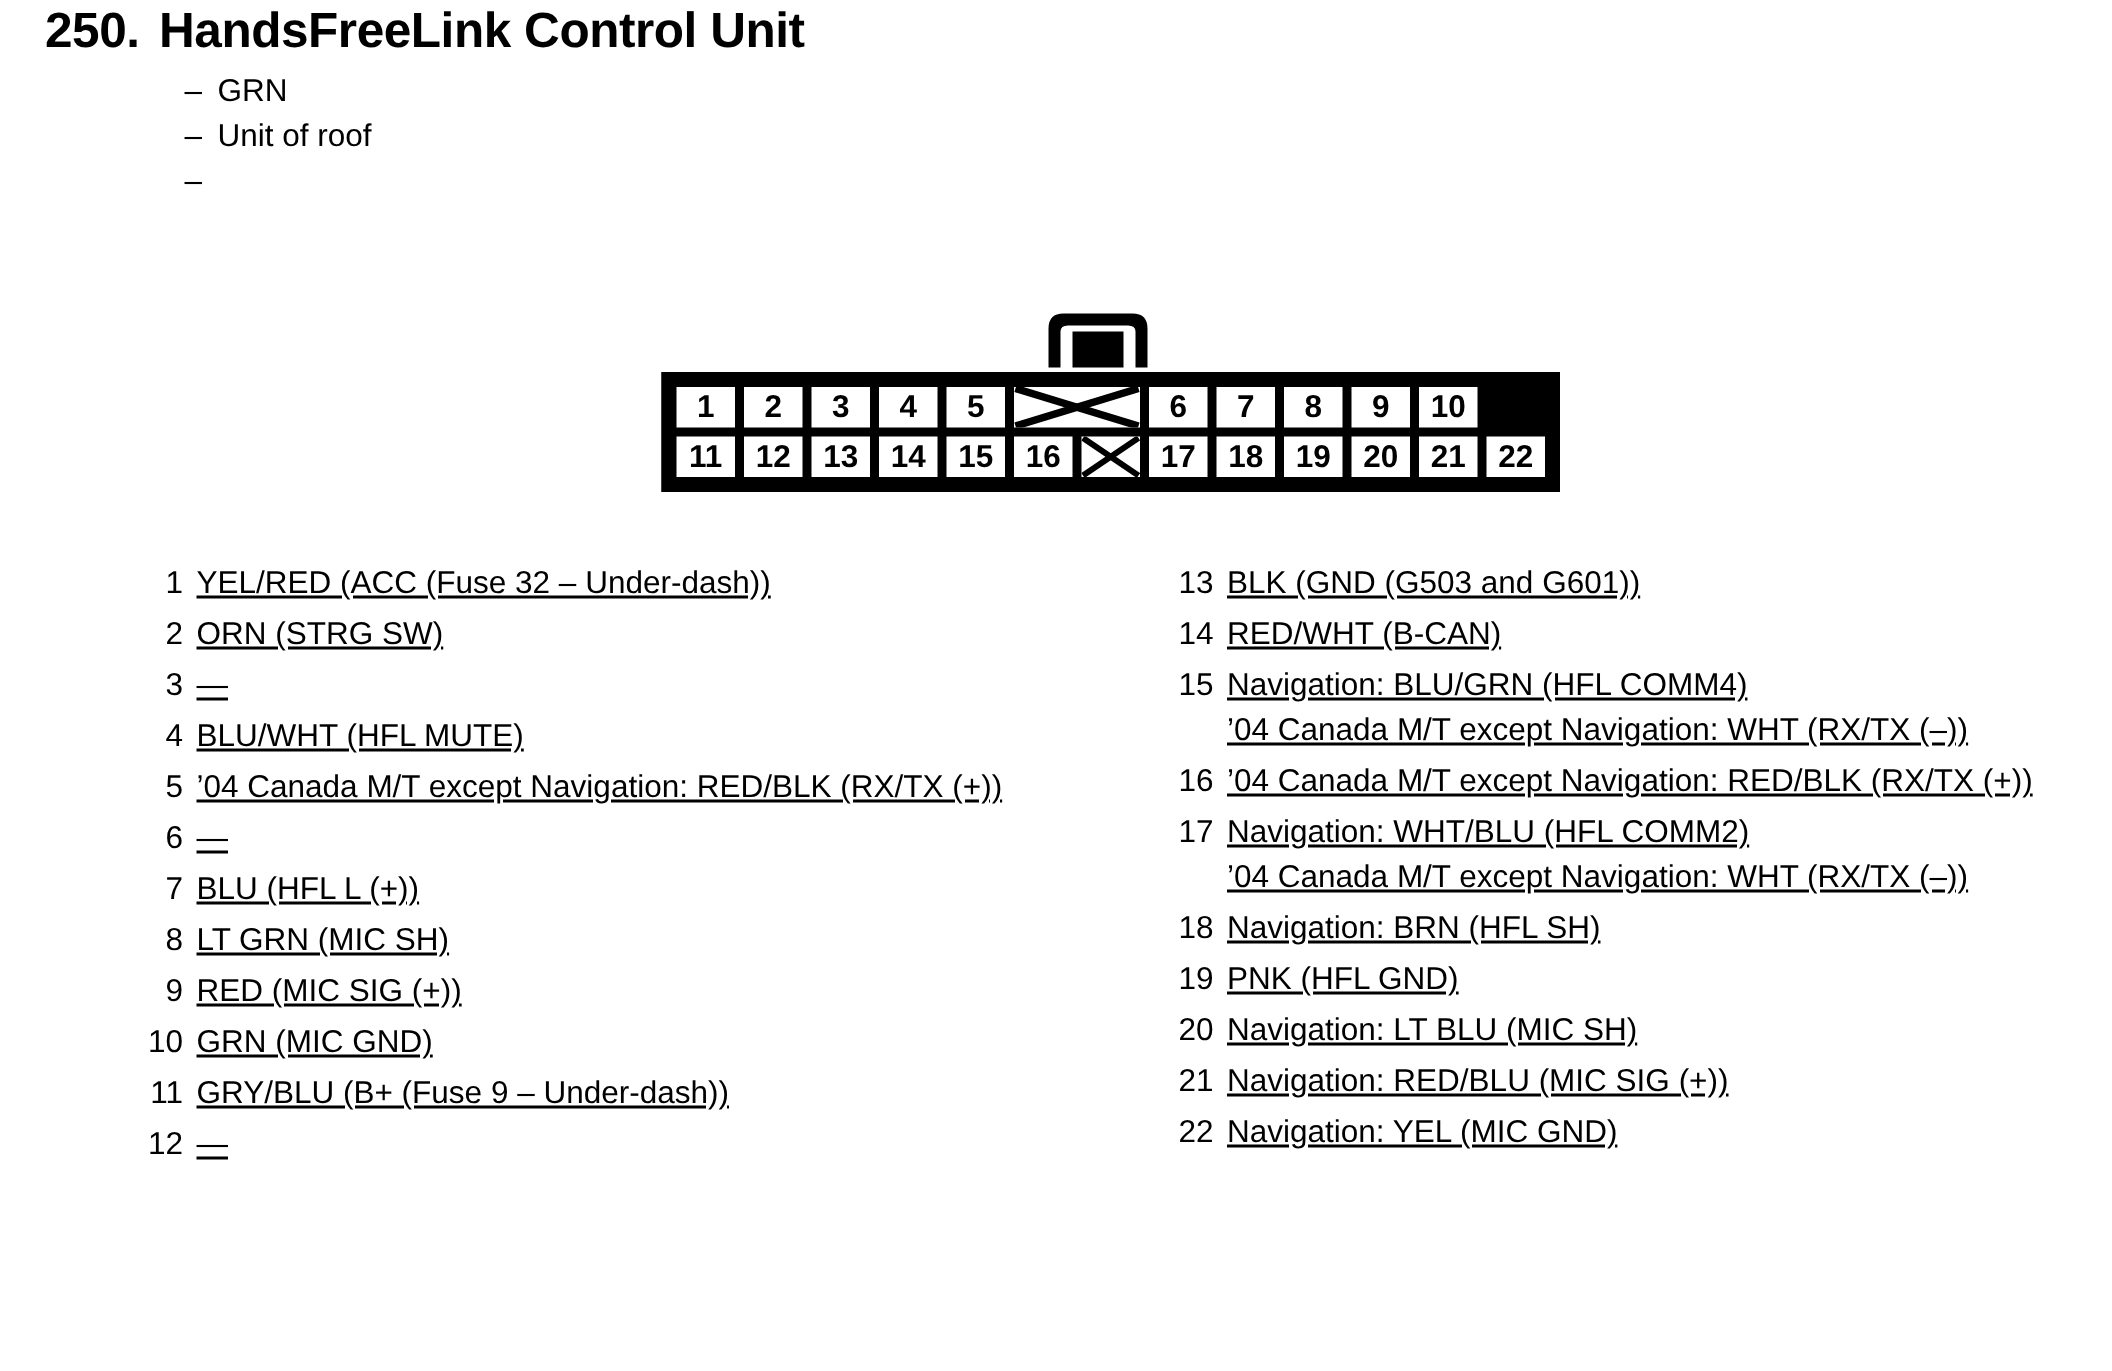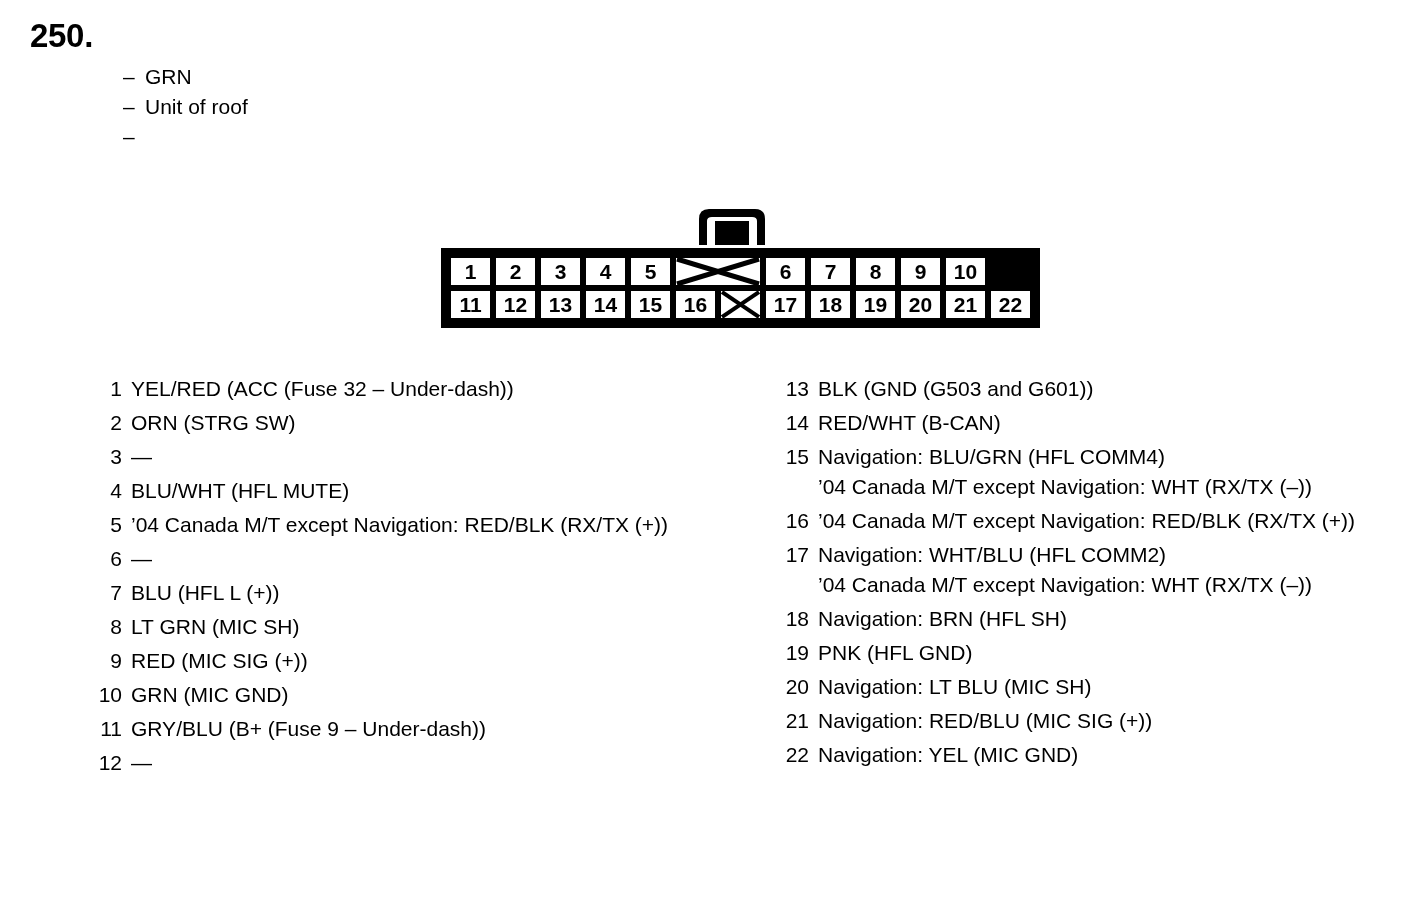--- a/index.html
+++ b/index.html
@@ -13,21 +13,21 @@
     position: relative;
     font-family: "Liberation Sans", sans-serif;
     color: #000000;
     overflow: hidden;
   }
 
   
   #header {
     position: absolute;
     left: 30px;
-    top: 16px;
+    top: 0;
     width: 1340px;
   }
   #title-row {
     display: flex;
     align-items: baseline;
     font-weight: bold;
     font-size: 33px;
     letter-spacing: -0.3px;
     line-height: 40px;
     white-space: nowrap;
@@ -128,36 +128,38 @@
     flex: 0 0 34px;
     text-align: right;
     font-size: 21px;
     line-height: 30px;
     padding-right: 9px;
     white-space: nowrap;
   }
   .pin-body {
     flex: 1 1 auto;
     min-width: 0;
+    text-decoration: underline;
   }
   .pin-line {
     font-size: 21px;
     line-height: 30px;
     white-space: nowrap;
   }
   .pin-line.alt {
     
   }
 </style>
 </head>
 <body>
 
 <div id="header">
   <div id="title-row">
     <span id="title-number">250.</span>
+    <span id="title-text">HandsFreeLink Control Unit</span>
   </div>
   <div id="subtitle-list">
       <div class="subtitle-line">
         <span class="sub-dash">–</span>
         <span>GRN</span>
       </div>
       <div class="subtitle-line">
         <span class="sub-dash">–</span>
         <span>Unit of roof</span>
       </div>

